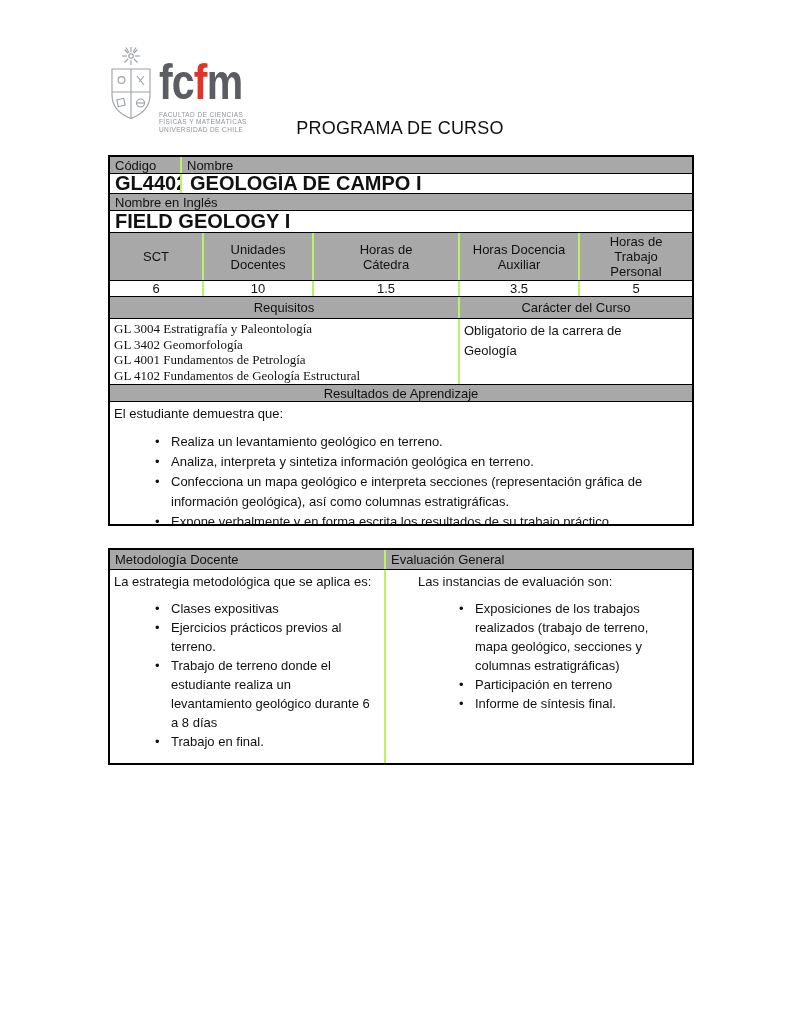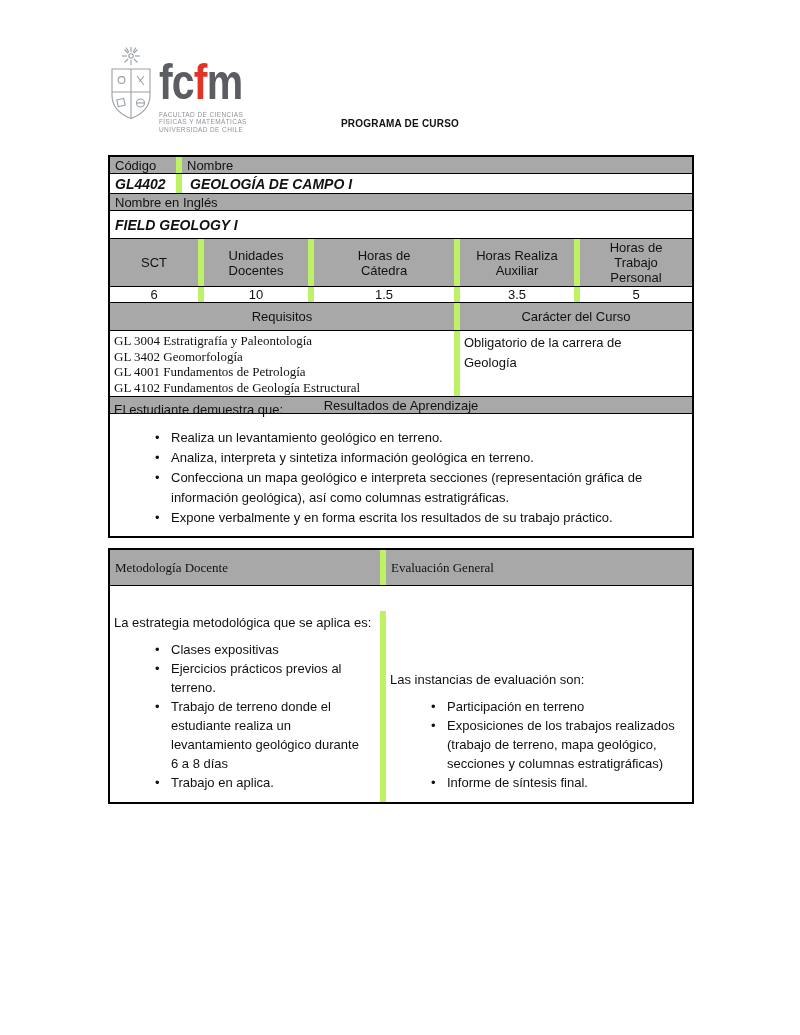--- a/index.html
+++ b/index.html
@@ -15,38 +15,38 @@
   .wordmark {
     margin-top:12px; font-size:50px; line-height:52px; font-weight:bold;
     letter-spacing:-1px; color:#5b5d62; transform:scaleX(0.82); transform-origin:left top;
     white-space:nowrap;
   }
   .wordmark .red { color:#e23328; }
   .logo-sub { margin-top:3px; font-size:6.5px; line-height:7.3px; letter-spacing:0.4px; color:#8f9398; white-space:nowrap; }
 
   
   .doc-title { position:absolute; left:0; top:118px; width:100%; text-align:center;
-    font-size:10px; font-weight:bold; letter-spacing:0.2px; }
+    font-size:18px; font-weight:normal; letter-spacing:0.2px; }
 
   
   .tbl { position:absolute; left:108px; width:586px; border:2px solid #000; box-sizing:border-box; background:#fff; font-size:13px; }
   .row { display:flex; border-bottom:1px solid #000; box-sizing:border-box; }
-  .row:last-child { border-bottom:none;align-items:flex-end; }
-  .cell { box-sizing:border-box; border-right:6px solid #bef264; overflow:hidden; }
+  .row:last-child { border-bottom:none; }
+  .cell { box-sizing:border-box; border-right:2px solid #bef264; overflow:hidden; }
   .cell:last-child { border-right:none; }
   .gray { background:#a8a8a8; }
   .vlab { display:flex; align-items:center; padding-left:5px; }
-  .bold { font-weight:bold; font-size:14px;font-style:italic; }
+  .bold { font-weight:bold; font-size:20px; }
   .ctr { display:flex; align-items:center; justify-content:center; text-align:center; }
 
   
   .t1 { top:155px; }
   .r-h17 { height:17px; }
   .r-h20 { height:20px; }
-  .r-h18 { height:28px; }
+  .r-h18 { height:22px; }
   .r-h48 { height:48px; }
   .r-h16 { height:16px; }
   .r-h66 { height:66px; }
   .r-h122 { height:122px; }
   .c-cod { width:72px; flex:none; }
   .c-rest { flex:1; }
   .hc1 { width:94px; flex:none; }
   .hc2 { width:110px; flex:none; }
   .hc3 { width:146px; flex:none; }
   .hc4 { width:120px; flex:none; }
@@ -59,23 +59,23 @@
   .car-body { padding:2px 26px 2px 4px; line-height:20px; }
   .res-body { padding:2px 4px 0 4px; line-height:20px; }
 
   
   .blist { list-style:none; margin:8px; padding:0; }
   .blist li { position:relative; padding-left:49px; }
   .blist li::before { content:"\2022"; position:absolute; left:33px; top:0; }
 
   
   .t2 { top:548px; }
-  .t2 .hdr { height:36px;font-family:Liberation Serif, serif; }
+  .t2 .hdr { height:20px; }
   .t2 .hdr .cell { display:flex; align-items:center; padding-left:5px; }
-  .t2 .body-row { height:216px; }
+  .t2 .body-row { height:193px;gap:28px; }
   .c-met { width:276px; flex:none; }
   .c-eva { flex:1; }
   .t2 .cellpad { padding:2px 6px 2px 4px; line-height:19px; }
   .intro { margin:0; }
 </style>
 </head>
 <body>
 
 <div class="page">
 
@@ -140,21 +140,21 @@
       <div class="cell hc1 ctr hours-head">
           <span>SCT</span>
         </div>
       <div class="cell hc2 ctr hours-head">
           <span>Unidades Docentes</span>
         </div>
       <div class="cell hc3 ctr hours-head">
           <span>Horas de Cátedra</span>
         </div>
       <div class="cell hc4 ctr hours-head">
-          <span>Horas Realiza Auxiliar</span>
+          <span>Horas Docencia Auxiliar</span>
         </div>
       <div class="cell hc5 ctr hours-head">
           <span>Horas de Trabajo Personal</span>
         </div>
     </div>
 
     <div class="row r-h16">
       <div class="cell hc1 ctr">6</div>
       <div class="cell hc2 ctr">10</div>
       <div class="cell hc3 ctr">1.5</div>
@@ -199,27 +199,27 @@
       <div class="cell c-met">Metodología Docente</div>
       <div class="cell c-eva">Evaluación General</div>
     </div>
     <div class="row body-row">
       <div class="cell c-met cellpad">
         <p class="intro">La estrategia metodológica que se aplica es:</p>
         <ul class="blist">
           <li>Clases expositivas</li>
           <li>Ejercicios prácticos previos al terreno.</li>
           <li>Trabajo de terreno donde el estudiante realiza un levantamiento geológico durante 6 a 8 días</li>
-          <li>Trabajo en aplica.</li>
+          <li>Trabajo en final.</li>
         </ul>
       </div>
       <div class="cell c-eva cellpad">
         <p class="intro">Las instancias de evaluación son:</p>
         <ul class="blist">
+          <li>Exposiciones de los trabajos realizados (trabajo de terreno, mapa geológico, secciones y columnas estratigráficas)</li>
           <li>Participación en terreno</li>
-          <li>Exposiciones de los trabajos realizados (trabajo de terreno, mapa geológico, secciones y columnas estratigráficas)</li>
           <li>Informe de síntesis final.</li>
         </ul>
       </div>
     </div>
   </div>
 
 </div>
 
 </body></html>

